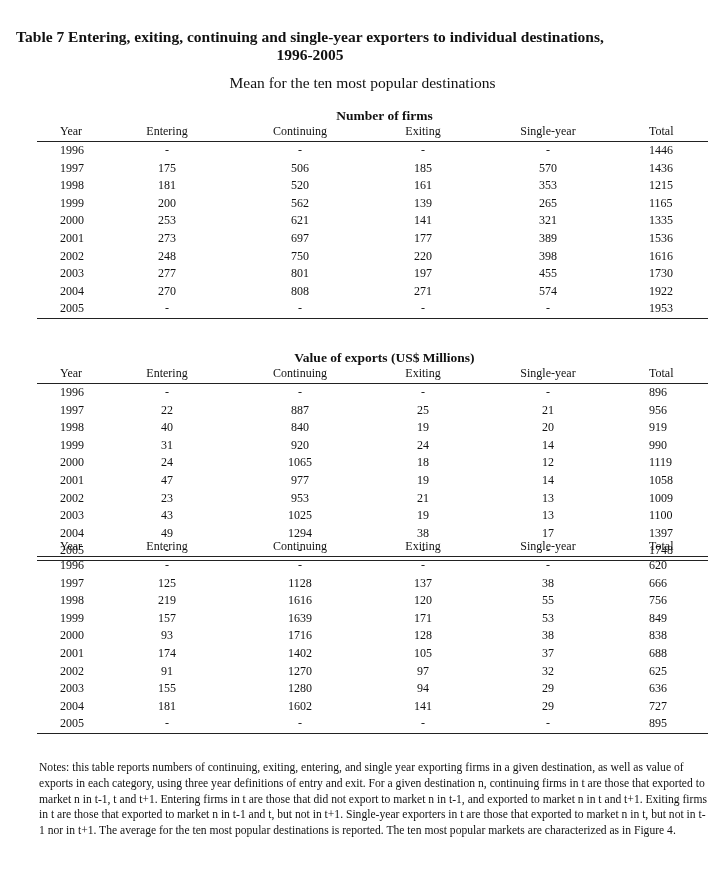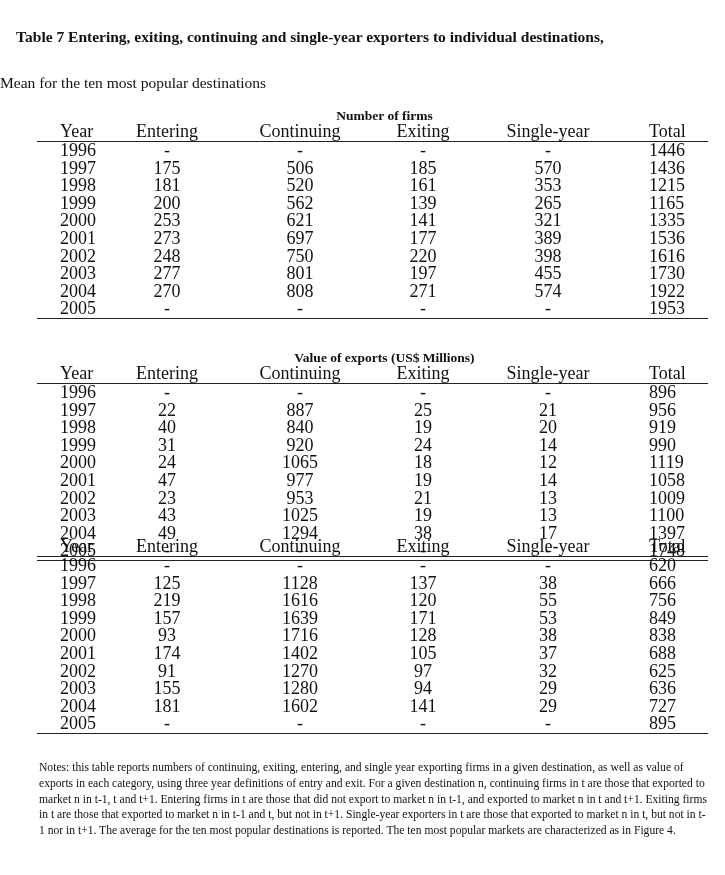--- a/index.html
+++ b/index.html
@@ -8,28 +8,28 @@
     font-family: "Liberation Serif", "DejaVu Serif", serif;
     color: #111111;
     position: relative;
   }
   .title {
     position: absolute; left: 0; top: 28px; width: 620px;
     text-align: center; font-weight: bold; font-size: 15.5px; line-height: 18px;
   }
   .subtitle {
     position: absolute; left: 0; top: 74px; width: 725px;
-    font-size: 15.5px;
+    text-align: center; font-size: 15.5px;
   }
   .panel { position: absolute; left: 37px; width: 671px; }
   .panel-title {
     text-align: center; font-weight: bold; font-size: 13.5px; height: 15px; line-height: 15px;
     position: relative; left: 12px;
   }
-  .hdr, .row { position: relative; height: 17.6px; font-size: 18px; }
+  .hdr, .row { position: relative; height: 17.6px; font-size: 12px; }
   .hdr { height: 18px; border-bottom: 1px solid #222; }
   .cell { position: absolute; top: 0; line-height: 17.6px; white-space: nowrap; }
   .c-year { left: 23px; }
   .c-ent  { left: 130px; width: 0; }
   .c-cont { left: 263px; width: 0; }
   .c-exit { left: 386px; width: 0; }
   .c-sing { left: 511px; width: 0; }
   .c-tot  { left: 612px; }
   .c-ent span, .c-cont span, .c-exit span, .c-sing span {
     position: absolute; transform: translateX(-50%);
@@ -38,20 +38,21 @@
   .notes {
     position: absolute; left: 39px; top: 760px; width: 668px;
     font-size: 11.6px; line-height: 15.8px; text-align: left;
   }
 </style>
 </head>
 <body>
 
 <div class="title">
   <div>Table 7 Entering, exiting, continuing and single-year exporters to individual destinations,</div>
+  <div>1996-2005</div>
 </div>
 <div class="subtitle">Mean for the ten most popular destinations</div>
 
 <div id="panels">
     <div class="panel" style="top: 108px;">
       <div class="panel-title">Number of firms</div>
       <div class="hdr">
         <div class="cell c-year">Year</div>
         <div class="cell c-ent">
           <span>Entering</span>

